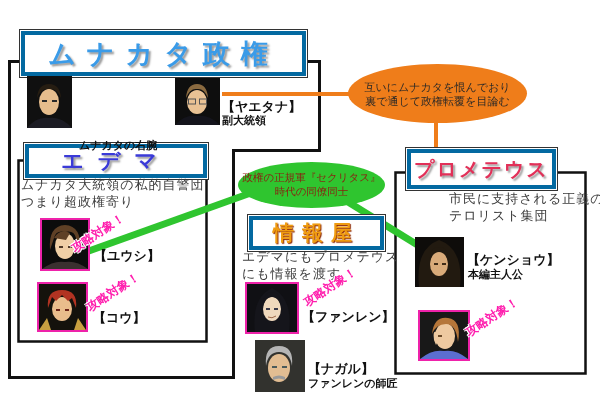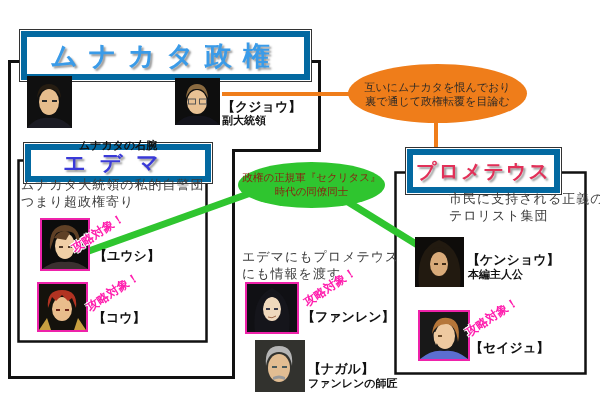--- a/index.html
+++ b/index.html
@@ -1,20 +1,20 @@
 <!DOCTYPE html>
 <html><head>
 <meta charset="utf-8">
 <style>
   html,body{margin:0;padding:0;background:#fff;}
   #canvas{position:relative;width:600px;height:400px;background:#ffffff;overflow:hidden;
           font-family:"Liberation Sans","DejaVu Sans",sans-serif;}
   #shape-layer{position:absolute;left:0;top:0;width:600px;height:400px;z-index:1;pointer-events:none;}
 
-  .title-box{position:absolute;z-index:3;background:#fff;border:6px solid #0369a1;
+  .title-box{position:absolute;z-index:3;background:#fff;border:4px solid #0369a1;
              box-shadow:0 0 0 1px #fff,0 0 0 2px #333;
              display:flex;align-items:center;justify-content:center;font-weight:bold;white-space:nowrap;}
   .tb-munakata{left:21px;top:31px;width:277px;height:37px;font-size:27px;letter-spacing:11px;
                color:#3a9be8;text-shadow:2px 2px 2px #9a9a9a;}
   .tb-edema{left:25px;top:144px;width:174px;height:26px;font-size:22px;letter-spacing:14px;
             color:#3a3ad8;text-shadow:2px 2px 2px #9a9a9a;}
   .tb-johoya{left:249px;top:216px;width:127px;height:26px;font-size:21px;letter-spacing:8px;
              color:#f09c10;text-shadow:1px 1px 1px #8b2500;}
   .tb-prometheus{left:407px;top:149px;width:141px;height:32px;font-size:20px;letter-spacing:2px;
                  color:#e23058;text-shadow:2px 2px 2px #9a9a9a;}
@@ -72,20 +72,23 @@
     <span>政権の正規軍『セクリタス』</span>
     <span>時代の同僚同士</span>
   </div>
 
   <div class="title-box tb-munakata">
     <span>ムナカタ政権</span>
   </div>
   <div class="title-box tb-edema">
     <span>エデマ</span>
   </div>
+  <div class="title-box tb-johoya">
+    <span>情報屋</span>
+  </div>
   <div class="title-box tb-prometheus">
     <span>プロメテウス</span>
   </div>
 
   <div class="desc d-johoya">
     <div>エデマにもプロメテウス</div>
     <div>にも情報を渡す</div>
   </div>
   <div class="desc d-edema">
     <div>ムナカタ大統領の私的自警団</div>
@@ -184,32 +187,31 @@
       <path d="M0,47 Q12,37 24,39 Q36,37 48,47 Z" fill="#5b6ed0"></path>
       <path d="M14,28 Q12,14 20,24 Q18,30 16,33 Z" fill="#eec9a0"></path>
       <ellipse cx="25" cy="24" rx="10" ry="13" fill="#eec9a0"></ellipse>
       <path d="M12,22 Q14,4 28,6 Q42,8 38,30 Q36,12 26,12 Q16,12 12,22 Z" fill="#b5763a"></path>
       <rect x="18" y="23" width="4" height="2" fill="#6b4a28"></rect>
     </svg>
   </div>
 
   <div class="cap-sub" style="left:79px;top:111px;margin-top:27px;">ムナカタの右腕</div>
 
-  <div class="cap" style="left:222px;top:98px;">【クジョウ】</div>
+  <div class="cap" style="left:222px;top:98px;">【ヤエタナ】</div>
   <div class="cap-sub" style="left:222px;top:113px;">副大統領</div>
 
   <div class="cap" style="left:94px;top:247px;">【ユウシ】</div>
   <div class="cap" style="left:93px;top:309px;">【コウ】</div>
 
   <div class="cap" style="left:302px;top:308px;">【ファンレン】</div>
   <div class="cap" style="left:308px;top:360px;">【ナガル】</div>
   <div class="cap-sub" style="left:308px;top:376px;">ファンレンの師匠</div>
 
   <div class="cap" style="left:467px;top:251px;">【ケンショウ】</div>
   <div class="cap-sub" style="left:468px;top:267px;">本編主人公</div>
-  <div class="cap" style="left:470px;top:339px;">【セイジュ】</div>
 
   <div class="attack" style="left:73px;top:241px;">攻略対象！</div>
   <div class="attack" style="left:88px;top:300px;">攻略対象！</div>
   <div class="attack" style="left:305px;top:295px;">攻略対象！</div>
   <div class="attack" style="left:467px;top:325px;">攻略対象！</div>
 
 </div>
 
 </body></html>

